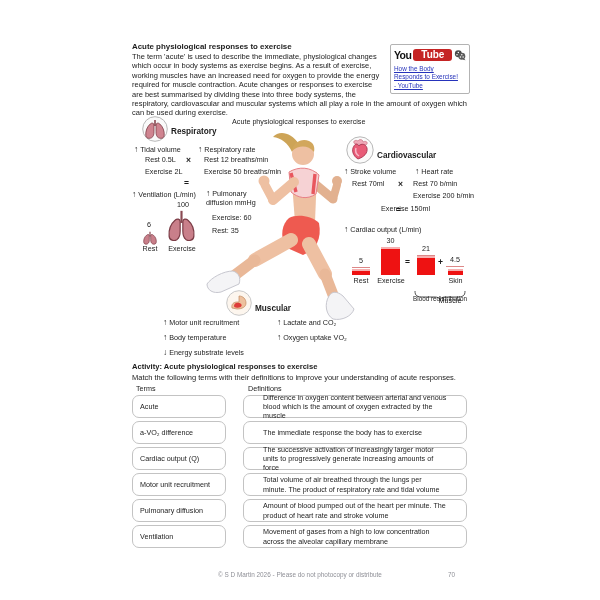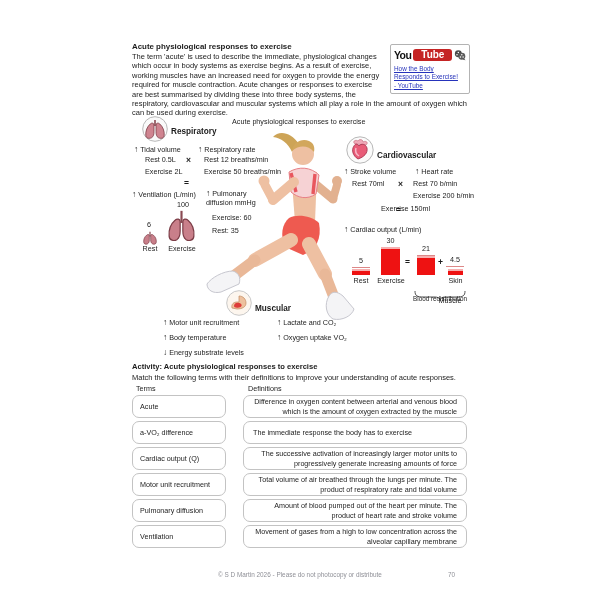--- a/index.html
+++ b/index.html
@@ -27,21 +27,21 @@
   .yt-link { display:block; color:#2633bb; font-size:6.4px; line-height:8.4px; text-decoration:underline; cursor:pointer; }
 
   
   .bar { position:absolute; background:#ee1212; border-top:2px solid #f6b0b0; }
   .numline { border-bottom:1.3px solid #dd8888; padding-bottom:1px; }
   .brace-note { position:absolute; font-size:6.3px; text-align:center; }
 
   
   .box { position:absolute; border:1px solid #c3c3c3; border-radius:7px; background:#fff; display:flex; align-items:center; }
   .term-box { padding-left:7px; font-size:7.2px; }
-  .def-box  { padding:2px 9px; font-size:7.2px; line-height:9.2px;text-align:right; }
+  .def-box  { padding:2px 19px; font-size:7.2px; line-height:9.2px; }
 
   .footer { position:absolute; left:0; top:571px; width:600px; text-align:center; font-size:6.4px; color:#8f9097; }
   .pageno { position:absolute; left:448px; top:571px; font-size:6.4px; color:#8f9097; }
 </style>
 </head>
 <body>
 
 <div class="page">
 
   <div class="header">

